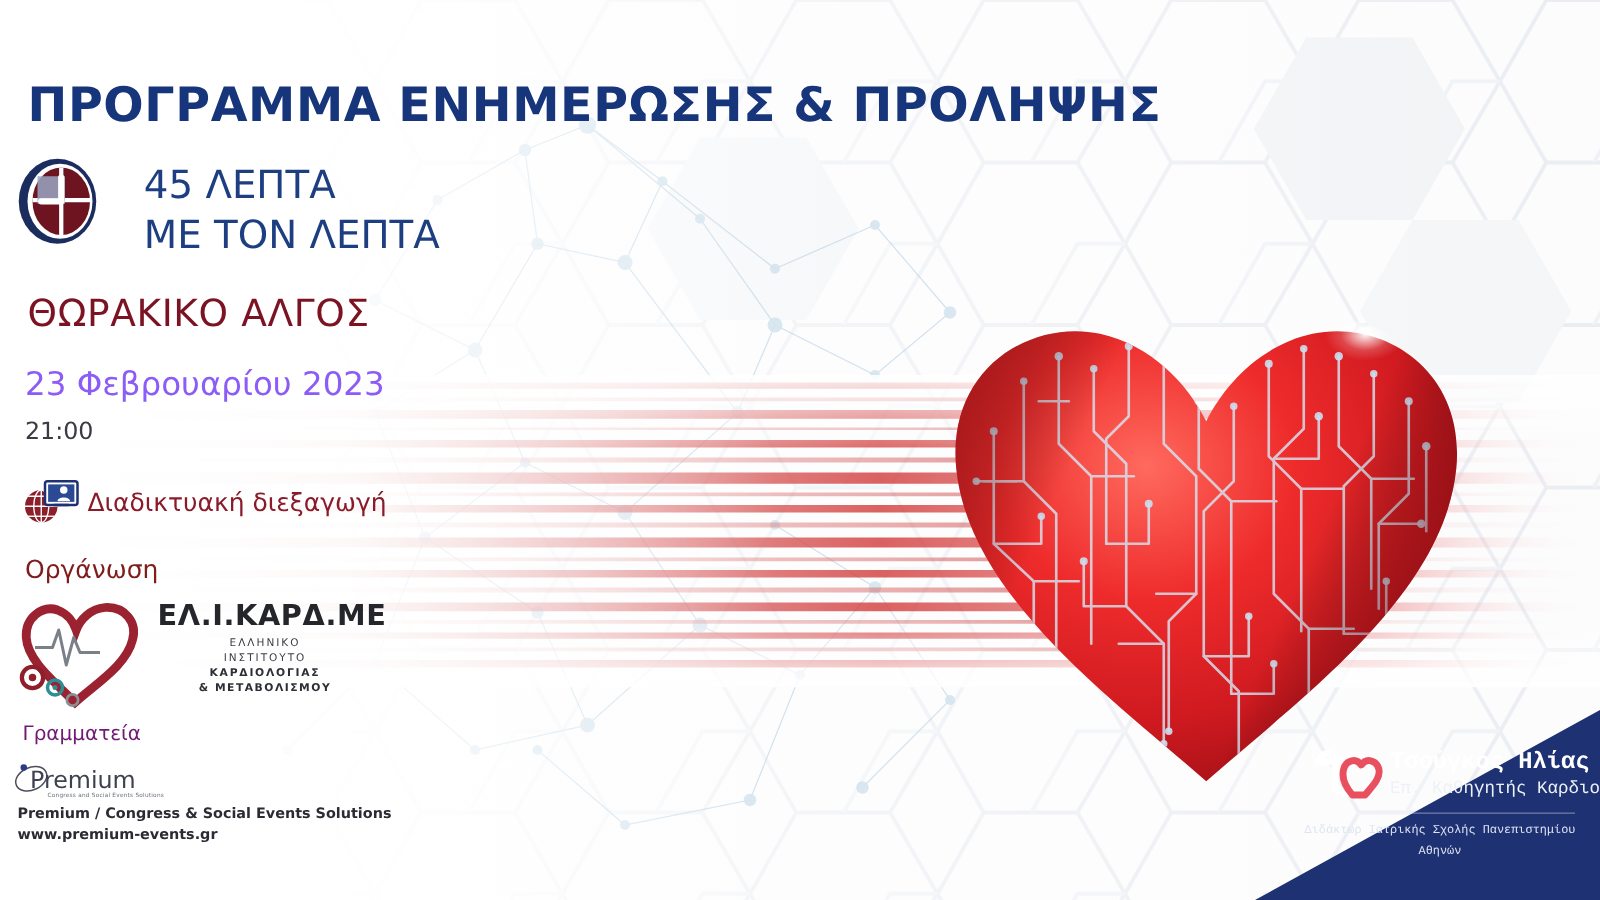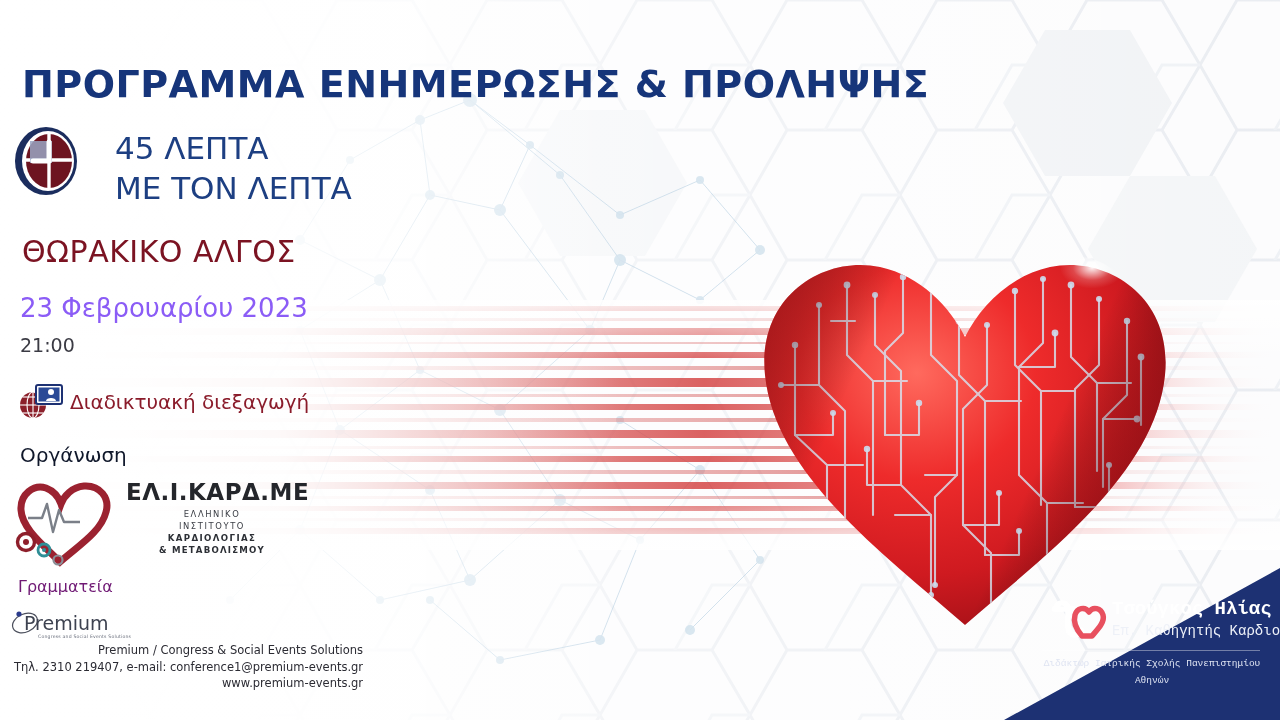--- a/index.html
+++ b/index.html
@@ -98,21 +98,21 @@
     left: 70px; top: 390px;
     font-size: 20px;
     color: #8a1b2a;
     white-space: nowrap;
   }
 
   .org-label {
     position: absolute;
     left: 20px; top: 443px;
     font-size: 20px;
-    color: #0f172a;
+    color: #7f1d1d;
     white-space: nowrap;
   }
 
   .elikardmet { position: absolute; left: 8px; top: 470px; width: 300px; height: 100px; }
 
   .secr-label {
     position: absolute;
     left: 18px; top: 577px;
     font-size: 16px;
     color: #701a75;
@@ -122,21 +122,21 @@
   .premium-logo { position: absolute; left: 8px; top: 606px; width: 148px; height: 36px; }
 
   .contact {
     position: absolute;
     left: 14px; top: 642px;
     font-size: 11.5px;
     color: #2b2b33;
     line-height: 1.45;
     white-space: nowrap;
   }
-  .contact .bold { font-weight: normal; text-align: right; }
+  .contact .bold { font-weight: bold; }
 
   
   .speaker-panel {
     position: absolute;
     left: 960px; top: 568px;
     width: 320px; height: 152px; font-family: Liberation Mono, monospace;
   }
   .speaker-bg {
     position: absolute; inset: 0;
     background: #1d3173;
@@ -466,21 +466,20 @@
 
   <svg class="premium-logo" viewBox="0 0 148 36">
     <ellipse cx="17" cy="17" rx="13" ry="9" fill="none" stroke="#4b4f5c" stroke-width="1.2" transform="rotate(-24 17 17)"></ellipse>
     <circle cx="11" cy="8" r="2.6" fill="#2b3b8c"></circle>
     <text x="16" y="24" font-family="'DejaVu Sans','Liberation Sans',sans-serif" font-size="19" fill="#3d4250">Premium</text>
     <text x="30" y="31.5" font-family="'DejaVu Sans','Liberation Sans',sans-serif" font-size="4.6" fill="#6a6f7c" letter-spacing="0.2">Congress and Social Events Solutions</text>
   </svg>
 
   <div class="contact">
     <div class="bold">Premium / Congress &amp; Social Events Solutions</div>
-    <div>Τηλ. 2310 219407, e-mail:  conference1@premium-events.gr</div>
     <div class="bold">www.premium-events.gr</div>
   </div>
 
   <div class="speaker-panel">
     <div class="speaker-bg"></div>
 
     <svg class="speaker-mark" viewBox="0 0 56 44">
       <path d="M4 10 C 4 4 14 3 16 9 L16 30 C 16 38 27 40 29 32" fill="none" stroke="#ffffff" stroke-width="5.5" stroke-linecap="round"></path>
       <path d="M2 11 H22" stroke="#ffffff" stroke-width="5.5" stroke-linecap="round"></path>
       <path d="M30 38 C 24 31 21 24 23 17 C 25 10 33 8 37 14 C 41 8 49 10 51 17

